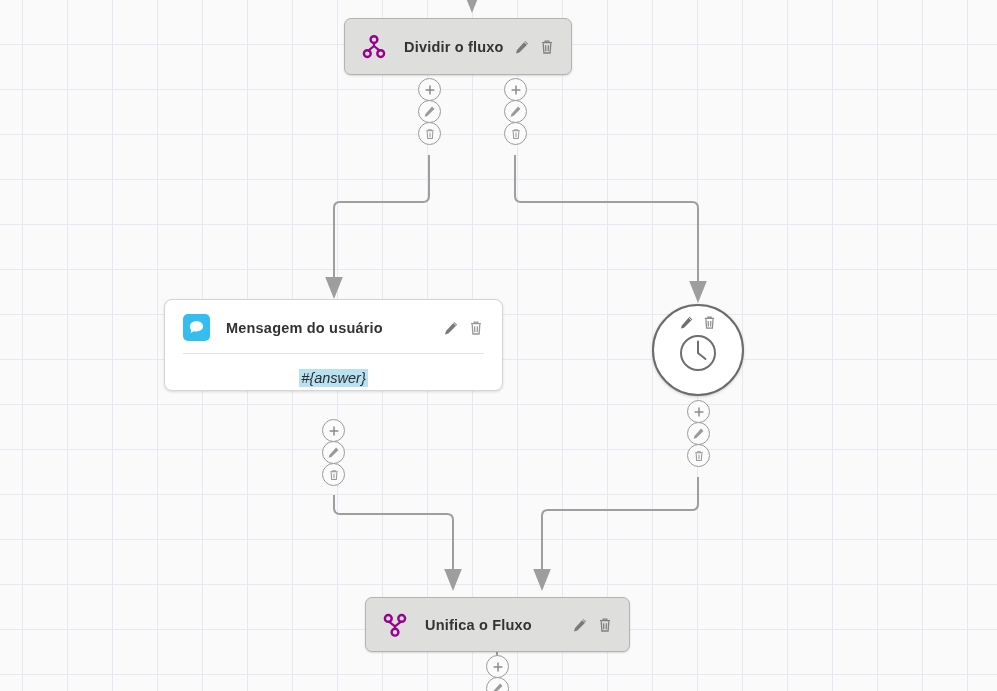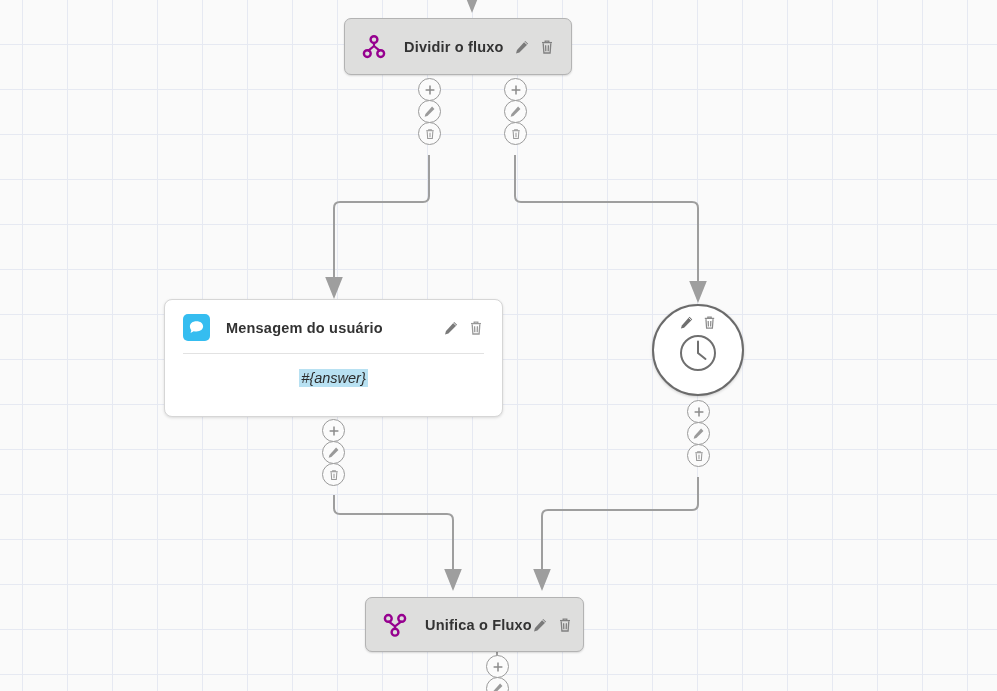--- a/index.html
+++ b/index.html
@@ -276,21 +276,21 @@
         <g fill="none" stroke="#9a9a9a" stroke-width="1.4">
           <path d="M3,3.6 L13,3.6"></path>
             <path d="M6.2,3.4 L6.2,2.2 L9.8,2.2 L9.8,3.4"></path>
           <path d="M4.2,4.4 L4.9,14 L11.1,14 L11.8,4.4"></path>
           <path d="M8,6.3 L8,12.2"></path>
         </g>
       </svg>
     </span>
   </div>
 
-  <div class="node node-white" id="node-message" style="left:164px; top:299px; width:339px; height:118px;">
+  <div class="node node-white" id="node-message" style="left:164px; top:299px; width:339px; height:92px;">
 
     <div class="msg-head">
       <span class="msg-badge">
         <svg width="17" height="17" viewBox="0 0 18 18" xmlns="http://www.w3.org/2000/svg">
           <path d="M9,2.3 C13.2,2.3 16,4.7 16,7.8 C16,10.9 13.2,13.3 9,13.3
                    C7.9,13.3 6.9,13.15 6,12.9 L2.7,14.8 L3.5,11.8
                    C2.5,10.75 2,9.35 2,7.8 C2,4.7 4.8,2.3 9,2.3 z" fill="#ffffff"></path>
         </svg>
       </span>
       <span class="node-title">Mensagem do usuário</span>
@@ -393,21 +393,21 @@
         <g fill="none" stroke="#9a9a9a" stroke-width="1.4">
           <path d="M3,3.6 L13,3.6"></path>
             <path d="M6.2,3.4 L6.2,2.2 L9.8,2.2 L9.8,3.4"></path>
           <path d="M4.2,4.4 L4.9,14 L11.1,14 L11.8,4.4"></path>
           <path d="M8,6.3 L8,12.2"></path>
         </g>
       </svg>
     </span>
   </div>
 
-  <div class="node node-grey" id="node-merge" style="left:365px; top:597px; width:219px; height:55px;">
+  <div class="node node-grey" id="node-merge" style="left:365px; top:597px; width:265px; height:55px;">
 
     <span class="node-icon">
       <svg width="26" height="26" viewBox="0 0 26 26" xmlns="http://www.w3.org/2000/svg">
         <g stroke="#96008f" stroke-width="2.2" fill="none">
           <path d="M6.3,9.2 L13,14.4 M19.7,9.2 L13,14.4 M13,14.4 L13,17.6"></path>
         </g>
         <circle cx="6.3" cy="6.4" r="3.4" fill="none" stroke="#96008f" stroke-width="2.4"></circle>
         <circle cx="19.7" cy="6.4" r="3.4" fill="none" stroke="#96008f" stroke-width="2.4"></circle>
         <circle cx="13" cy="20.2" r="3.4" fill="none" stroke="#96008f" stroke-width="2.4"></circle>
       </svg>

